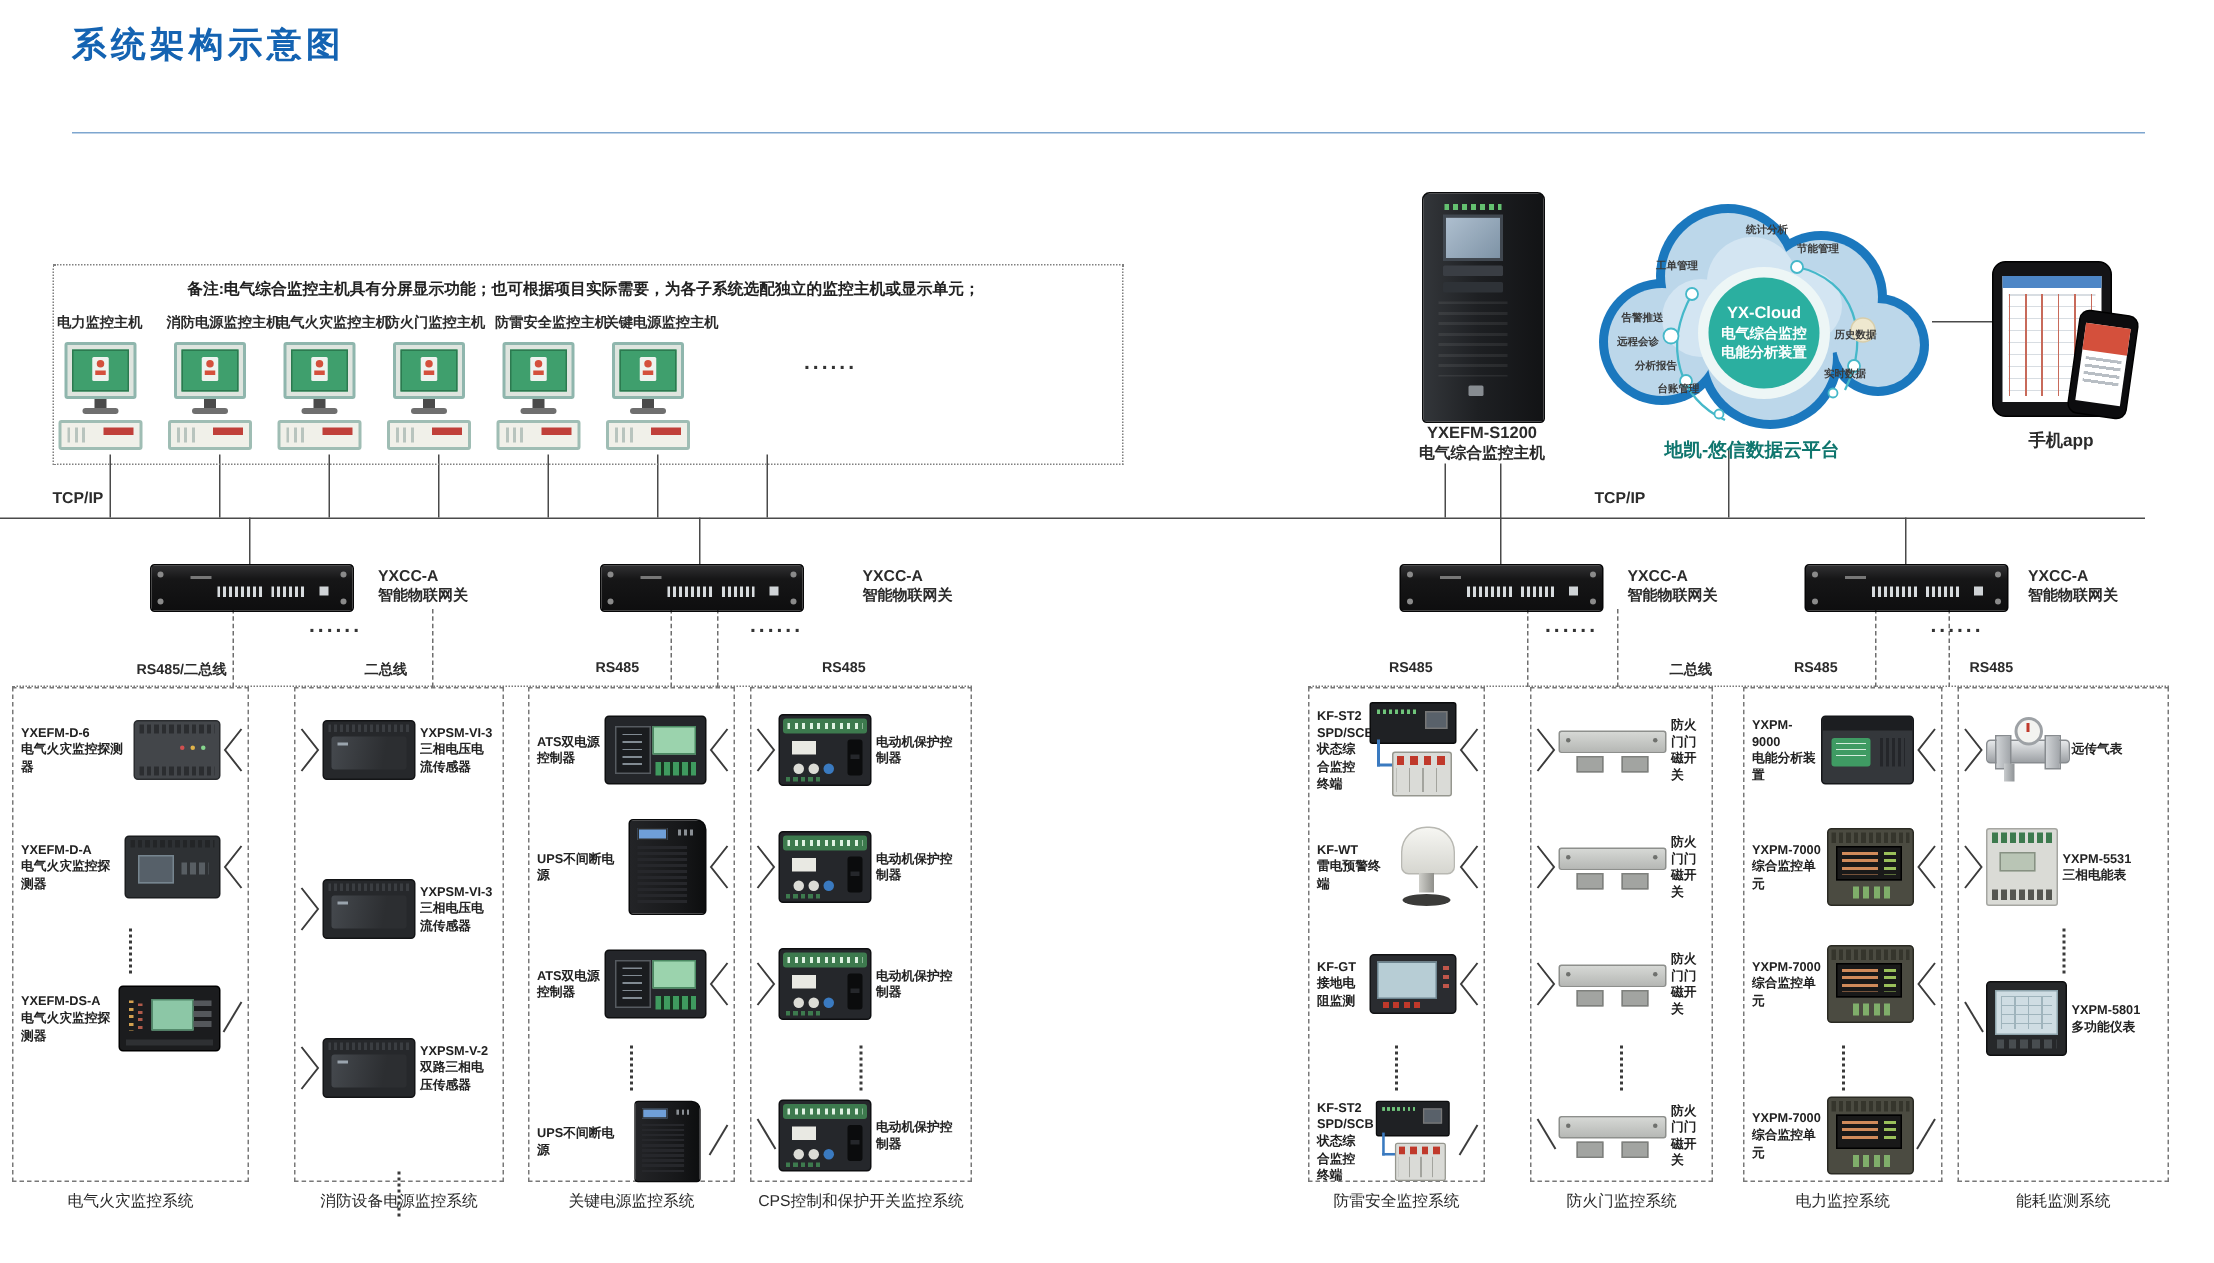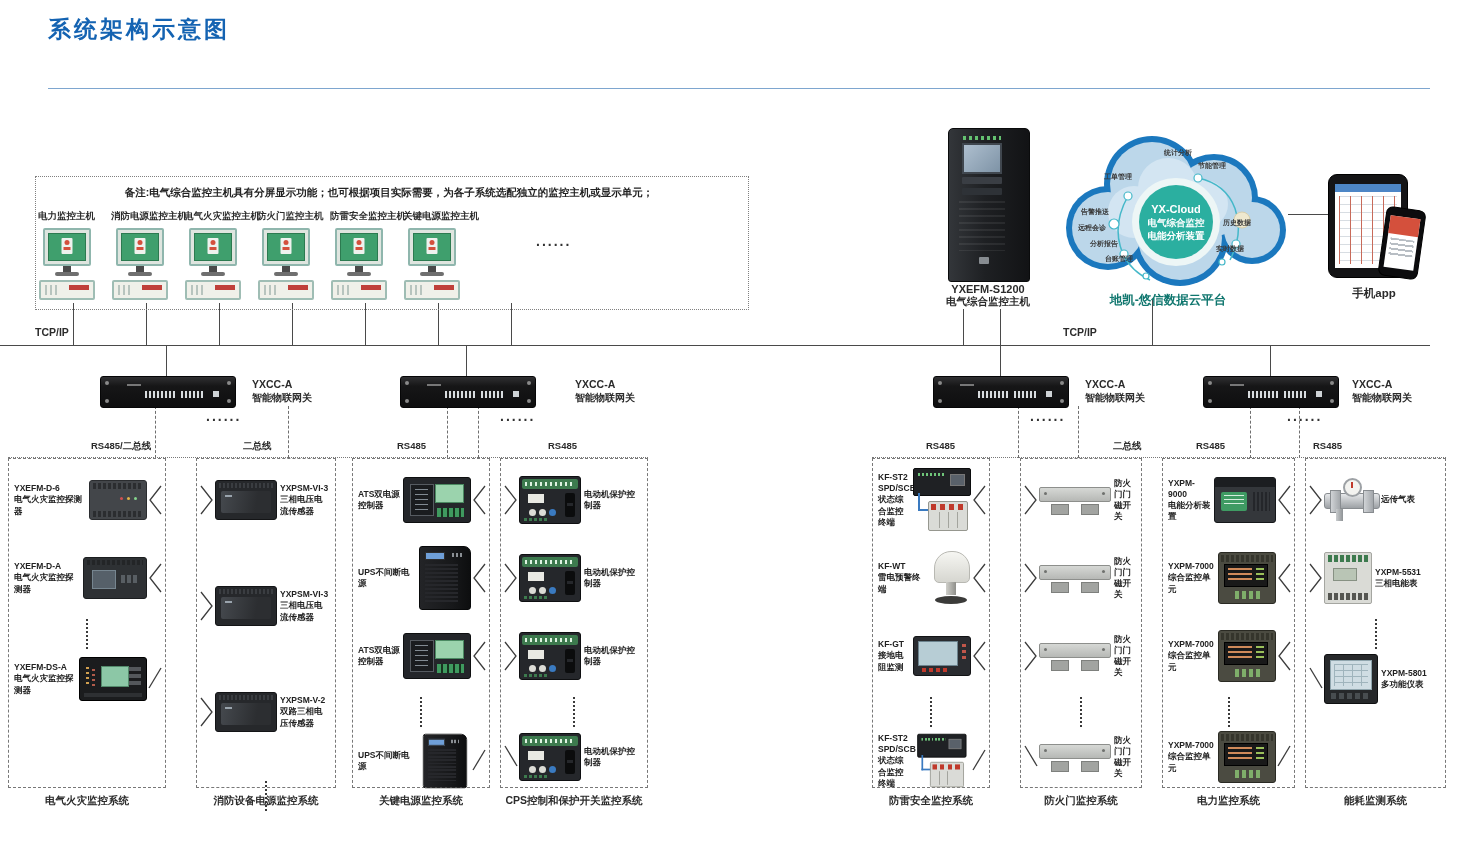--- a/index.html
+++ b/index.html
@@ -92,21 +92,21 @@
   
   .sys-col{position:absolute;top:458px;height:330px;border:1px dashed #787878;box-sizing:border-box;
            display:flex;flex-direction:column;padding:2px 3px}
   .dev-row{flex:0 0 78px;display:flex;align-items:center;justify-content:space-between}
   .dev-row.last{flex:0 0 56px}
   .dots-row{flex:0 0 34px;display:flex;align-items:center;justify-content:center}
   .vdots{width:0;height:30px;border-left:2px dotted #3a3a3a}
   .dev-label{flex:1 1 0;min-width:0;padding:0 2px;font-size:8.5px;font-weight:bold;line-height:1.3;color:#222}
   .dev-model,.dev-name{display:block}
   .connector{flex:0 0 14px;height:30px}
-  .sys-caption{position:absolute;top:794px;text-align:center;font-size:10.5px;font-weight:bold;color:#2b2b2b;white-space:nowrap}
+  .sys-caption{position:absolute;top:794px;text-align:center;font-size:10.5px;font-weight:normal;color:#2b2b2b;white-space:nowrap}
 
   
   .ic{position:relative;flex:0 0 auto;margin:0 1px}
   .ic i{position:absolute;display:block}
   .dev-row.last .ic-spd,.dev-row.last .ic-ups{transform:scale(.85)}
 
   .ic-din-dark{width:56px;height:38px;background:#43464a;border:1px solid #2a2c2f;border-radius:3px}
   .ic-din-dark::before{content:"";position:absolute;left:3px;right:3px;top:2px;height:6px;background:repeating-linear-gradient(90deg,#2b2d30 0 3px,transparent 3px 5px)}
   .ic-din-dark::after{content:"";position:absolute;left:3px;right:3px;bottom:2px;height:6px;background:repeating-linear-gradient(90deg,#2b2d30 0 3px,transparent 3px 5px)}
   .ic-din-dark .led{right:9px;top:16px;width:3px;height:3px;border-radius:50%;background:#86d68e;box-shadow:-7px 0 0 #e0b34a,-14px 0 0 #d05050}

